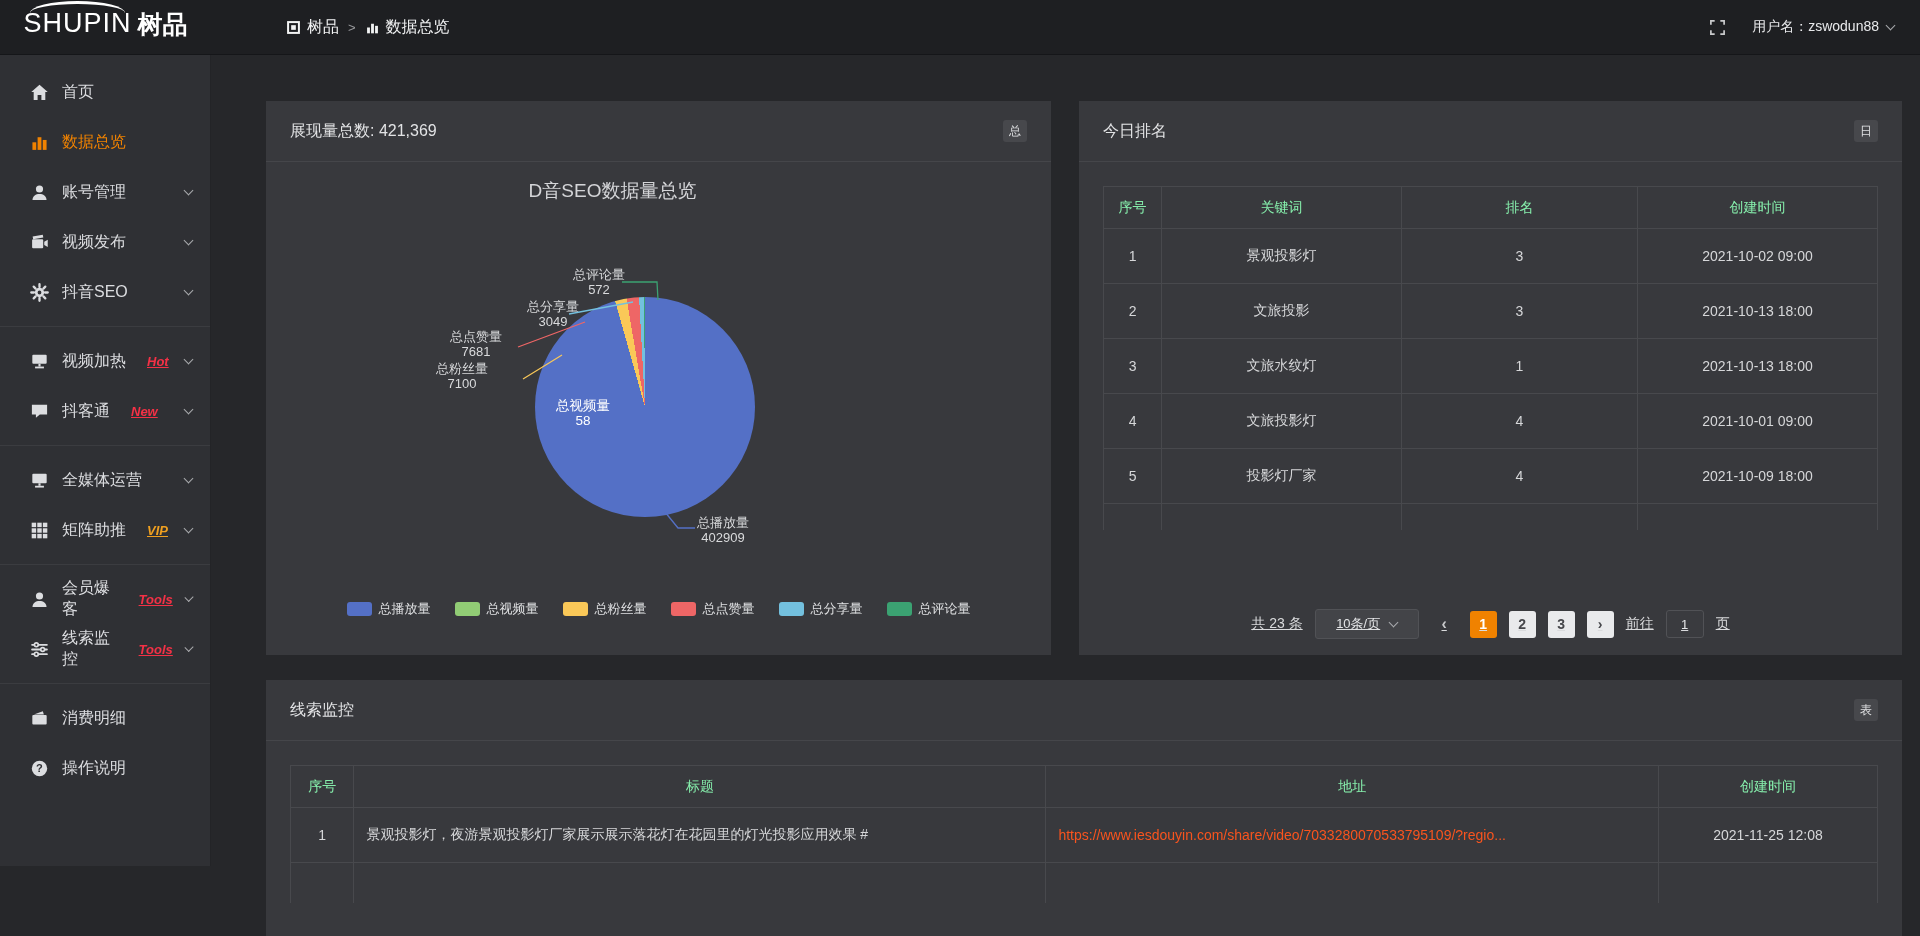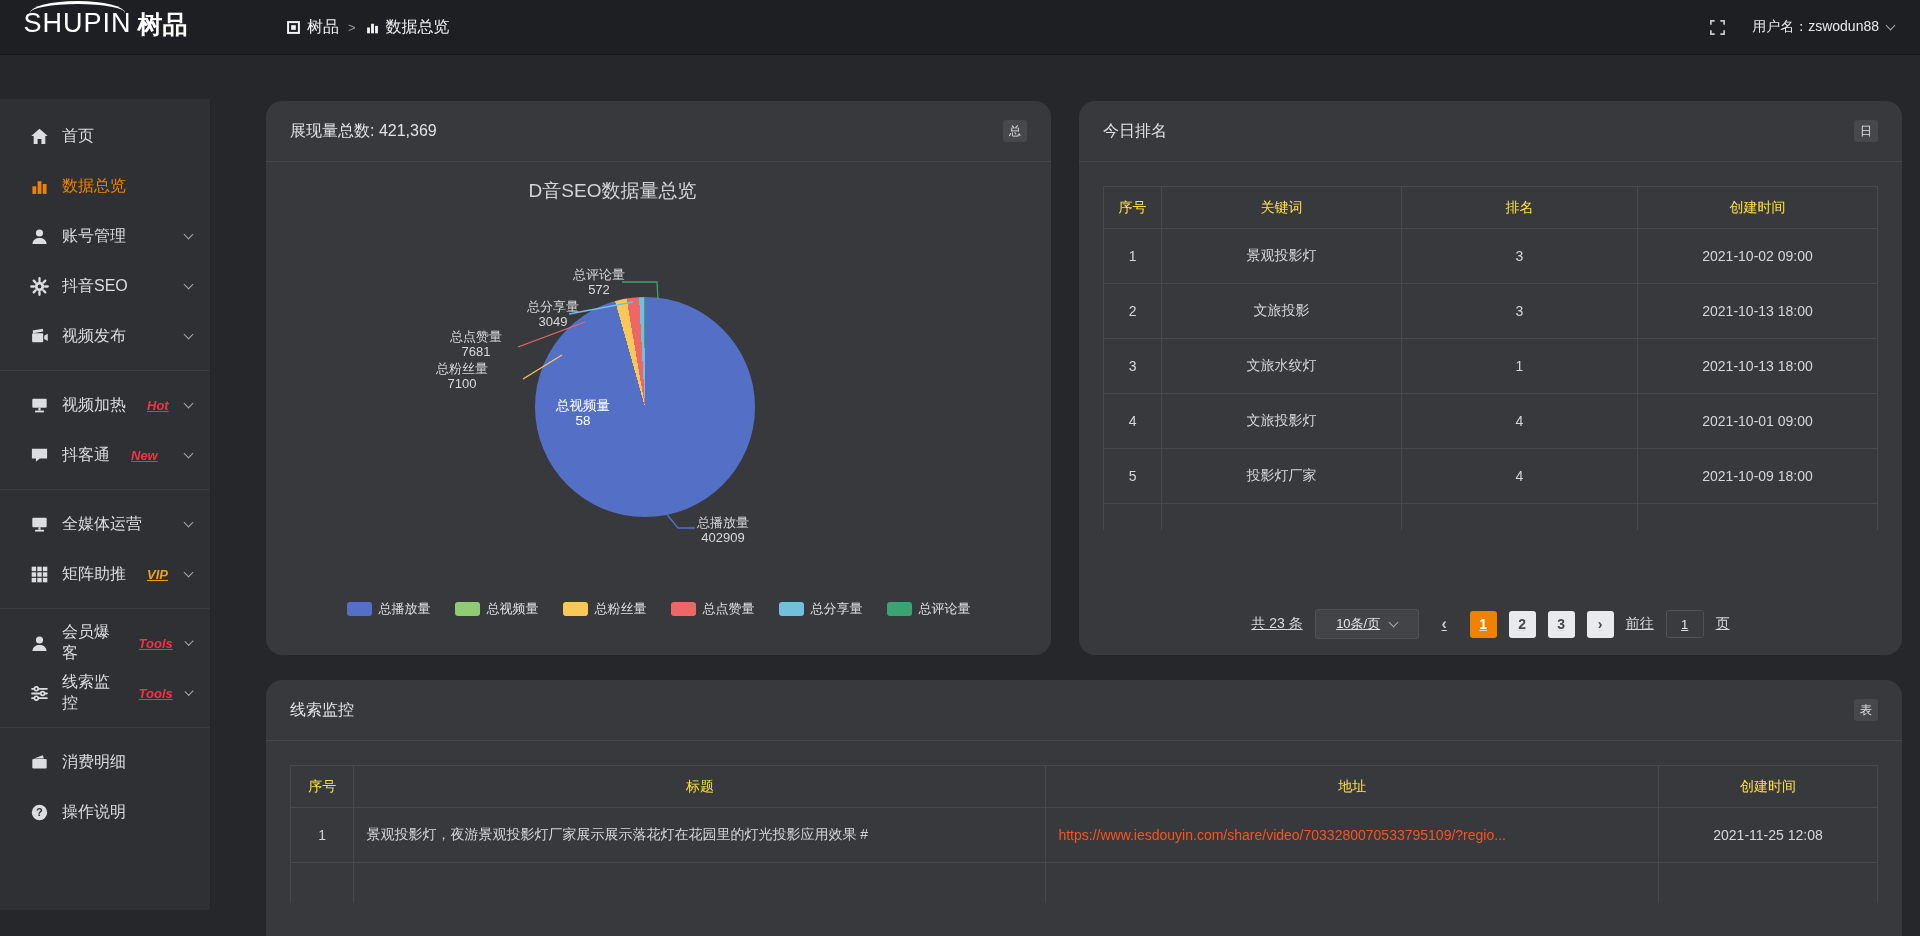--- a/index.html
+++ b/index.html
@@ -24,40 +24,40 @@
   .crumb svg{ display:block;}
   .crumb-sep{ color:#9a9b9e; font-size:13px;}
   .top-right{ margin-left:auto; display:flex; align-items:center; gap:26px; padding-right:26px;}
   .fs-btn svg{ display:block;}
   .user-box{ display:flex; align-items:center; gap:8px; font-size:14px; color:#e8e9eb;}
   .chev{ width:7px; height:7px; border-right:1.6px solid #a9aaad; border-bottom:1.6px solid #a9aaad;
     transform:rotate(45deg); margin-top:-4px;}
 
   
   .sidebar{ position:absolute; top:55px; left:0; width:211px; height:811px; background:#2f3034;
-    border-right:1px solid #232427; padding-top:12px;margin-top:44px;}
+    border-right:1px solid #232427; padding-top:12px;}
   .side-item{ height:50px; display:flex; align-items:center; padding:0 18px 0 30px; gap:13px;
     color:#dcdde0; font-size:16px; cursor:pointer;}
   .side-item .icon{ width:19px; height:19px; flex:0 0 19px; display:flex; align-items:center; justify-content:center;}
   .side-item.active{ color:var(--accent); }
   .side-item .chev{ margin-left:auto; }
   .tag{ font-size:13px; font-weight:bold; font-style:italic; margin-left:8px;text-decoration:underline;}
   .tag-red{ color:var(--tag-red);}
   .tag-vip{ color:var(--tag-vip);}
   .side-divider{ border:none; border-top:1px solid #3b3c40; margin:9px 0;}
 
   
   .main{ position:absolute; top:55px; left:211px; width:1709px; height:881px; padding:31px 18px 0 55px;}
   .tabs{ display:flex; gap:12px;}
   .tab-btn{ height:31px; padding:0 17px; border:none; border-radius:3px; background:#3e3f43;
     color:#e4e5e7; font-size:14px; font-family:inherit; cursor:pointer;}
   .tab-btn.active{ background:var(--accent); color:#fff; font-weight:bold;}
 
   .panels{ display:flex; gap:28px; margin-top:15px;}
-  .panel{ background:var(--panel); border-radius:16px;}
+  .panel{ background:var(--panel); border-radius:0;}
   .panel-head{ height:61px; padding:0 24px; display:flex; align-items:center; justify-content:space-between;
     border-bottom:1px solid var(--panel-line); font-size:16px; color:#e2e3e5;}
   .mini-badge{ min-width:24px; height:22px; padding:0 5px; background:#47484c; border:none; border-radius:3px;
     color:#dfe0e2; font-size:12px; font-family:inherit; cursor:pointer;}
 
   
   .chart-panel{ width:785px; height:554px; flex:0 0 785px;}
   .chart-body{ position:relative; height:492px;}
   .chart-title{ position:absolute; top:16px; left:0; width:100%; padding-right:92px;
     text-align:center; font-size:19px; font-weight:normal; color:#d4d5d8;}
@@ -67,21 +67,21 @@
   .pie-label.inside{ color:#fff; font-size:13.5px;}
   .legend{ position:absolute; left:0; top:438px; width:100%; display:flex; justify-content:center;
     align-items:center; gap:24px;}
   .legend-item{ display:flex; align-items:center; gap:7px; font-size:13px; color:#dfe0e2; cursor:pointer;}
   .legend-swatch{ width:25px; height:14px; border-radius:3px;}
 
   
   table{ width:100%; border-collapse:collapse; table-layout:fixed;}
   th,td{ border:1px solid var(--tbl-line); font-weight:normal; text-align:center;
     font-size:14px; color:#d6d7d9; overflow:hidden; white-space:nowrap; text-overflow:ellipsis;}
-  th{ height:42px; color:#fde047;}
+  th{ height:42px; color:#86efac;}
   td{ height:55px;}
   .stub td{ height:26px; border-bottom:none;}
 
   
   .rank-panel{ flex:1; height:554px; display:flex; flex-direction:column;}
   .rank-body{ flex:1; padding:24px 24px 16px; display:flex; flex-direction:column;}
   .pagination{ margin-top:auto; display:flex; align-items:center; justify-content:center; gap:12px;
     font-size:14px; color:#d9dadc;text-decoration:underline;}
   .pg-select{ width:104px; height:30px; background:#434448; border:1px solid #515256; border-radius:3px;
     color:#e4e5e7; font-size:13px; font-family:inherit; display:flex; align-items:center;
@@ -173,38 +173,38 @@
           <circle cx="9" cy="5.7" r="3.4"></circle>
           <path d="M2.3 16c.4-3.7 3.1-5.5 6.7-5.5s6.3 1.8 6.7 5.5z"></path>
         </svg>
       </span>
     <span>账号管理</span>
     <span class="chev"></span>
   </div>
 
   <div class="side-item">
     <span class="icon">
+        <svg width="19" height="19" viewBox="0 0 18 18" fill="currentColor">
+          <path d="M2.5 3.2l9.6-1.6.5 2.7-9.6 1.6z"></path>
+          <rect x="2" y="6" width="10.5" height="8.5" rx="1"></rect>
+          <path d="M13.5 8.3l3.3-2v7l-3.3-2z"></path>
+        </svg>
+      </span>
+    <span>视频发布</span>
+    <span class="chev"></span>
+  </div>
+
+  <div class="side-item">
+    <span class="icon">
         <svg width="19" height="19" viewBox="0 0 18 18" fill="none" stroke="currentColor">
           <circle cx="9" cy="9" r="3.1" stroke-width="2.6"></circle>
           <path stroke-width="2.2" stroke-linecap="round" d="M9 1.2v2.6M9 14.2v2.6M1.2 9h2.6M14.2 9h2.6M3.5 3.5l1.8 1.8M12.7 12.7l1.8 1.8M14.5 3.5l-1.8 1.8M5.3 12.7l-1.8 1.8"></path>
         </svg>
       </span>
     <span>抖音SEO</span>
-    <span class="chev"></span>
-  </div>
-
-  <div class="side-item">
-    <span class="icon">
-        <svg width="19" height="19" viewBox="0 0 18 18" fill="currentColor">
-          <path d="M2.5 3.2l9.6-1.6.5 2.7-9.6 1.6z"></path>
-          <rect x="2" y="6" width="10.5" height="8.5" rx="1"></rect>
-          <path d="M13.5 8.3l3.3-2v7l-3.3-2z"></path>
-        </svg>
-      </span>
-    <span>视频发布</span>
     <span class="chev"></span>
   </div>
 
   <hr class="side-divider">
 
   <div class="side-item">
     <span class="icon">
         <svg width="19" height="19" viewBox="0 0 18 18" fill="currentColor">
           <rect x="2.2" y="2.6" width="13.6" height="8.6" rx="1"></rect>
           <rect x="8" y="11.2" width="2" height="2.6"></rect>

